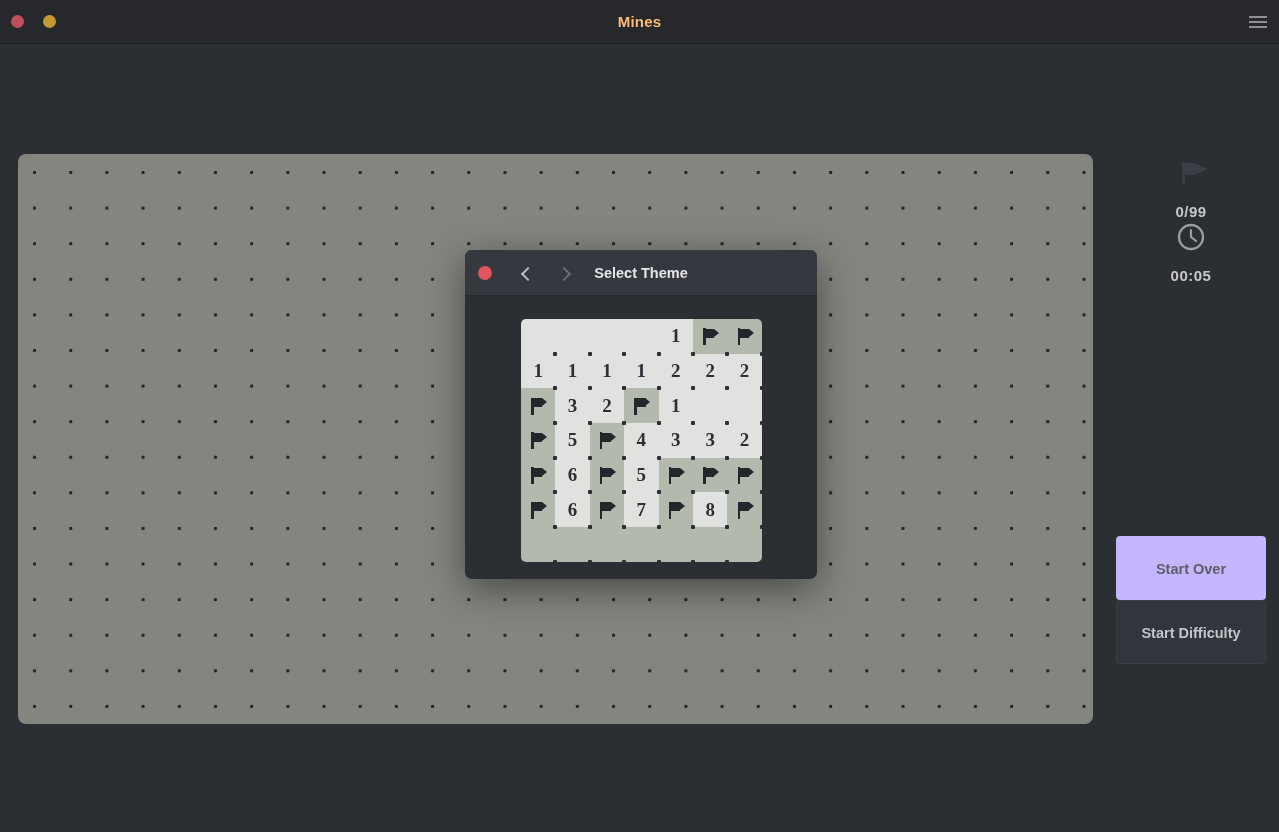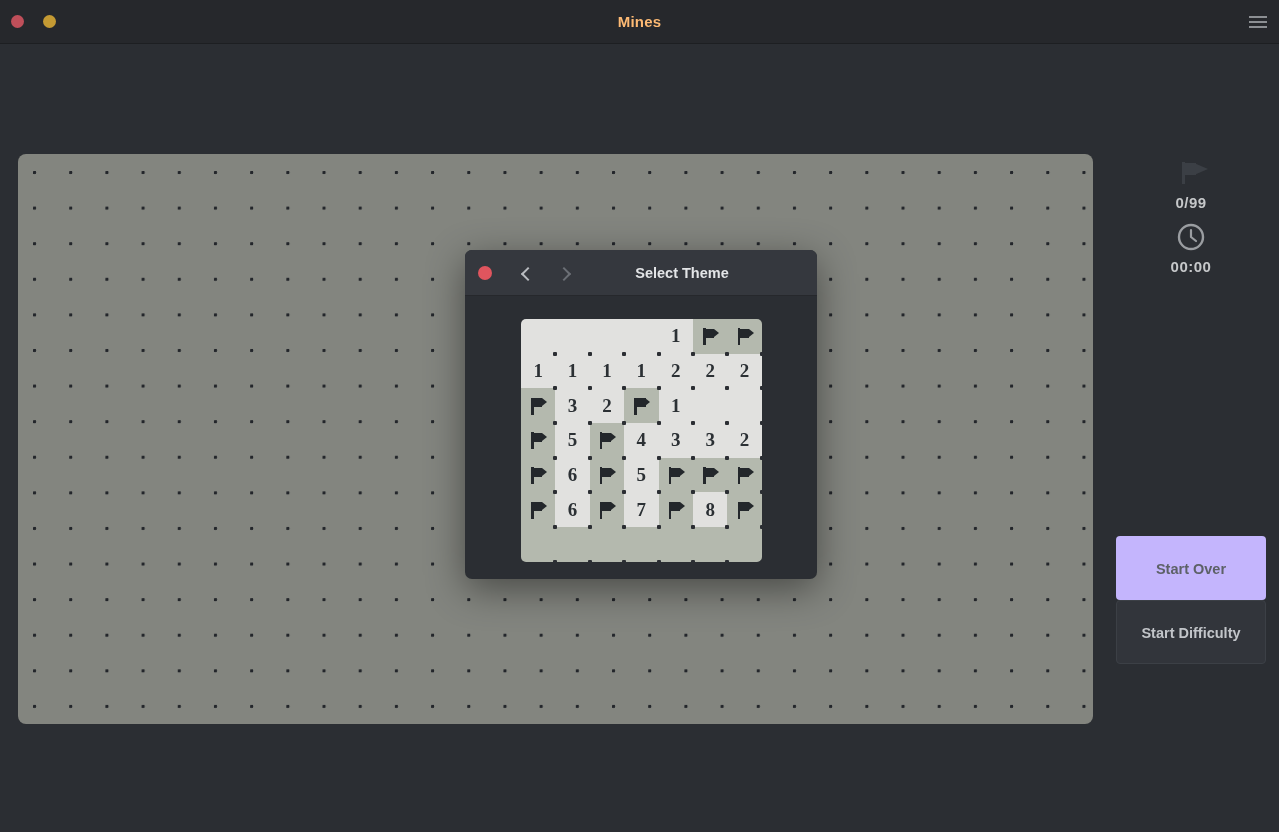--- a/index.html
+++ b/index.html
@@ -84,21 +84,21 @@
   #flag-stat { top: 6px; }
   #time-stat { top: 70px; }
 
   .stat-icon {
     height: 34px;
     display: flex;
     align-items: center;
     justify-content: center;
   }
   .stat-val {
-    margin-top: 4px;
+    margin-top: 13px;
     color: #c6c8ca;
     font-size: 15px;
     font-weight: bold;
     letter-spacing: .5px;
   }
 
   
   .flag-glyph {
     position: relative;
     width: 24px; height: 24px;
@@ -193,21 +193,20 @@
 
   #dialog-title {
     position: absolute;
     left: 0; top: 0;
     width: 352px; height: 46px;
     line-height: 46px;
     text-align: center;
     color: #e3e5e7;
     font-size: 14.5px;
     font-weight: bold;
-    margin-left: 41px;
   }
 
   
   #preview-board {
     position: absolute;
     left: 56px; top: 69px;
     width: 241px; height: 243px;
     border-radius: 5px;
     overflow: hidden;
     display: grid;
@@ -276,21 +275,21 @@
     <div class="stat-val">0/99</div>
   </div>
 
   <div id="time-stat">
     <div class="stat-icon">
       <svg width="30" height="30" viewBox="0 0 30 30" aria-hidden="true">
         <circle cx="15" cy="15" r="12" fill="none" stroke="#9a9da1" stroke-width="2.4"></circle>
         <path d="M15 8 L15 15 L20 19" fill="none" stroke="#9a9da1" stroke-width="2.2" stroke-linecap="round" stroke-linejoin="round"></path>
       </svg>
     </div>
-    <div class="stat-val">00:00</div>
+    <div class="stat-val">00:05</div>
   </div>
 
   <div id="side-buttons">
     <div class="side-btn">Start Over</div>
     <div class="side-btn active">Start Difficulty</div>
   </div>
 </div>
 
 <div id="theme-dialog">
   <div id="dialog-titlebar">

